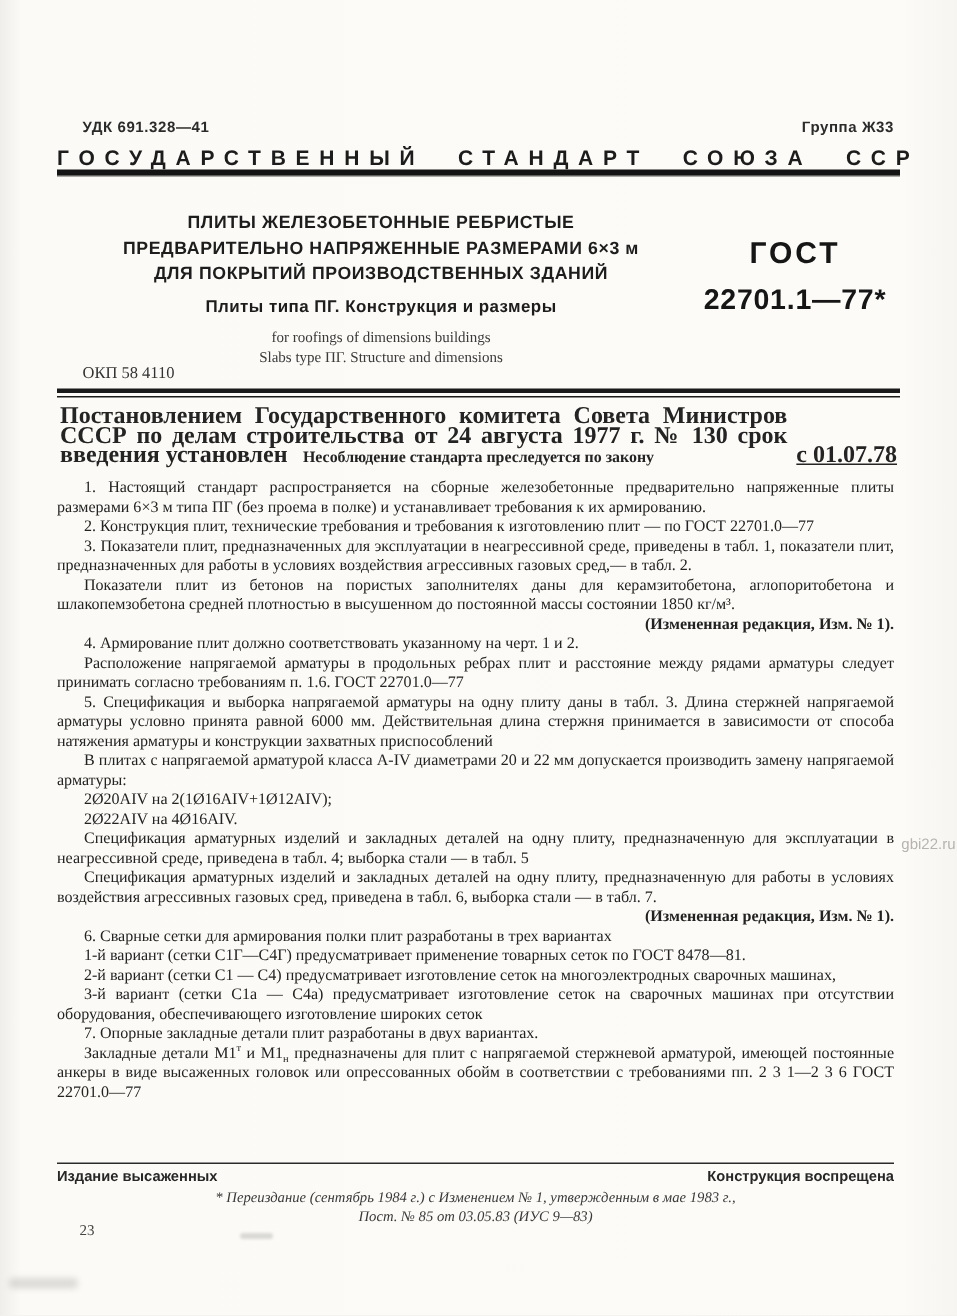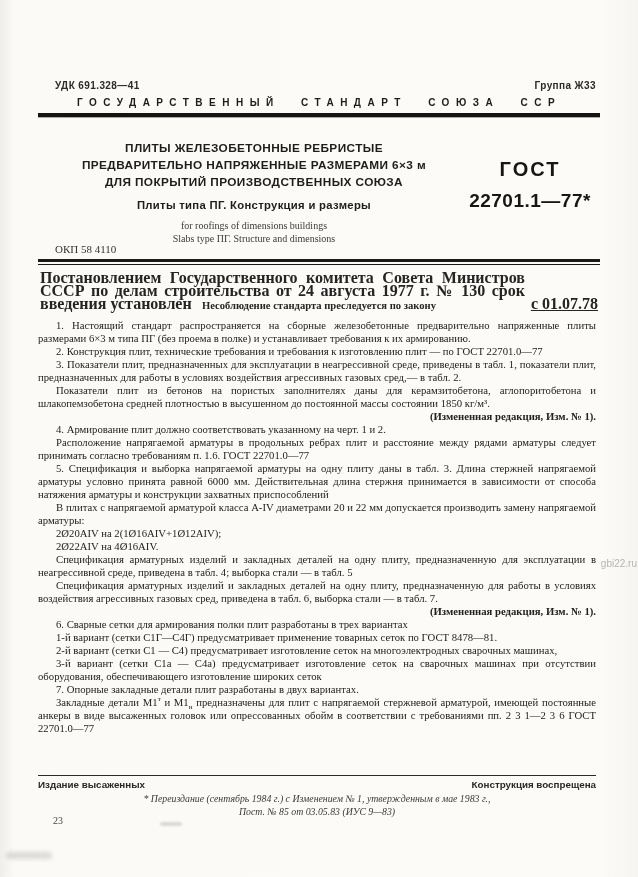--- a/index.html
+++ b/index.html
@@ -13,21 +13,21 @@
     position:relative;width:638px;height:877px;
     background:linear-gradient(90deg,#efeeea 0px,#fbfaf6 14px,#fcfbf8 600px,#f6f5f1 638px);
     color:#242424;
   }
   .abs{position:absolute;}
   
   #header-meta{top:80px;left:55px;right:42px;display:flex;justify-content:space-between;
     font-family:"Liberation Sans",sans-serif;font-weight:bold;font-size:10px;color:#2b2b2b;letter-spacing:.4px;}
   
   #org-line{top:97px;left:38px;right:38px;text-align:center;white-space:nowrap;
-    font-family:"Liberation Sans",sans-serif;font-weight:bold;font-size:10px;
+    font-family:"Liberation Sans",sans-serif;font-weight:bold;font-size:14px;
     letter-spacing:6.5px;word-spacing:12px;color:#1c1c1c;}
   #org-bar{top:113px;left:38px;right:38px;height:4px;background:#141414;
     box-shadow:0 1px 0 rgba(20,20,20,.35);}
   
   #title-left{top:140px;left:58px;width:392px;text-align:center;}
   .title-line{font-family:"Liberation Sans",sans-serif;font-weight:bold;font-size:11.8px;
     line-height:17px;letter-spacing:.4px;color:#1d1d1d;}
   #subtitle{margin-top:8px;font-family:"Liberation Sans",sans-serif;font-weight:bold;
     font-size:11.3px;color:#1d1d1d;letter-spacing:.3px;}
   #title-en{margin-top:9px;font-size:10px;line-height:12.5px;color:#3a3a3a;}
@@ -79,21 +79,21 @@
     <span>Группа Ж33</span>
   </div>
 
   <div id="org-line" class="abs">ГОСУДАРСТВЕННЫЙ СТАНДАРТ СОЮЗА ССР</div>
   <div id="org-bar" class="abs"></div>
 
   <div id="title-left" class="abs">
     <div id="title-ru">
         <div class="title-line">ПЛИТЫ ЖЕЛЕЗОБЕТОННЫЕ РЕБРИСТЫЕ</div>
         <div class="title-line">ПРЕДВАРИТЕЛЬНО НАПРЯЖЕННЫЕ РАЗМЕРАМИ 6×3 м</div>
-        <div class="title-line">ДЛЯ ПОКРЫТИЙ ПРОИЗВОДСТВЕННЫХ СОЮЗА</div>
+        <div class="title-line">ДЛЯ ПОКРЫТИЙ ПРОИЗВОДСТВЕННЫХ ЗДАНИЙ</div>
       </div>
     <div id="subtitle">Плиты типа ПГ. Конструкция и размеры</div>
     <div id="title-en">
         <div>for roofings of dimensions buildings</div>
         <div>Slabs type ПГ. Structure and dimensions</div>
       </div>
   </div>
 
   <div id="gost-block" class="abs">
     <div id="gost-label">ГОСТ</div>

